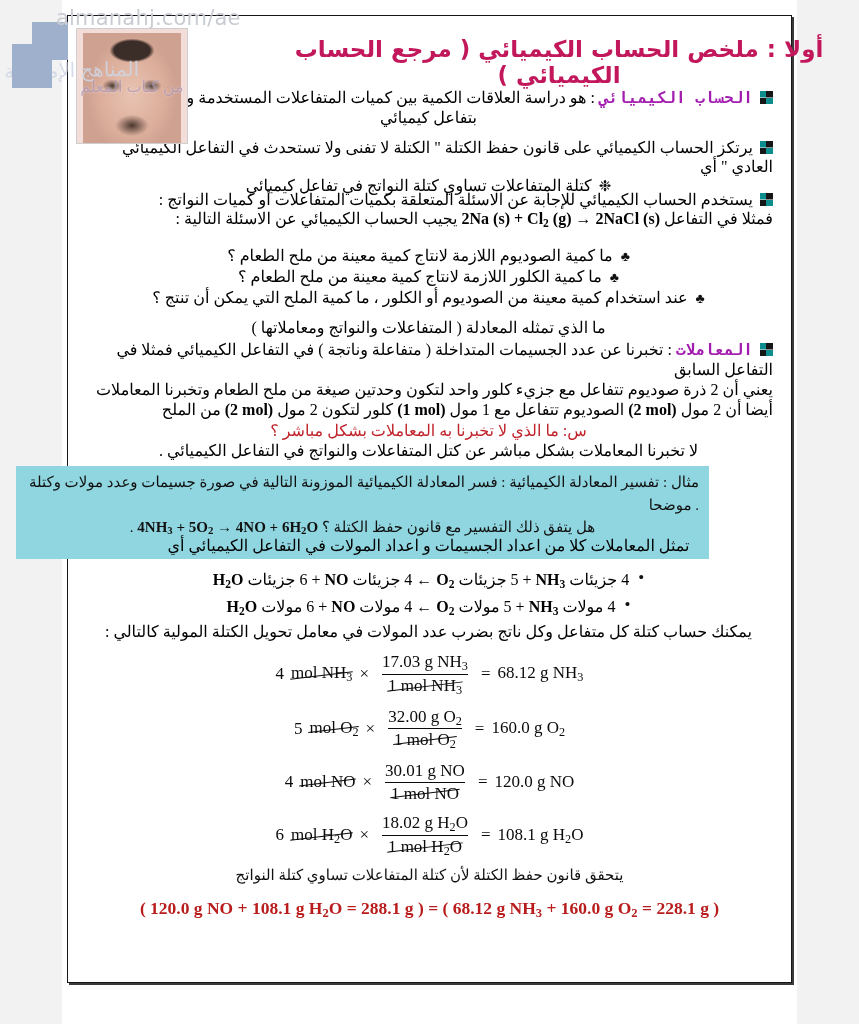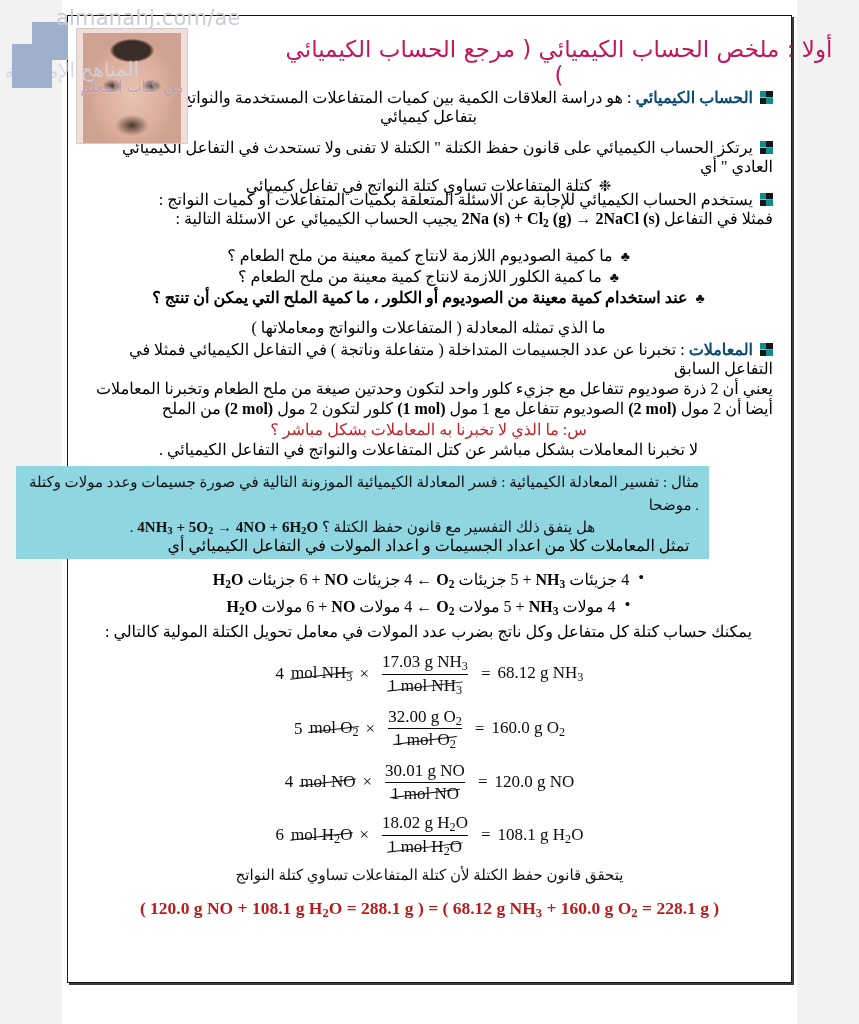--- a/index.html
+++ b/index.html
@@ -114,21 +114,21 @@
 
   
   #doc-title {
     position: absolute;
     right: 20px;
     top: 36px;
     width: 560px;
     text-align: center;
     font-family: "DejaVu Sans", "Liberation Sans", sans-serif;
     font-size: 23px;
-    font-weight: normal;
+    font-weight: bold;
     color: #c2185b;
     direction: rtl;
     letter-spacing: 0px;
     z-index: 3;
   }
 
   .blk { position: absolute; direction: rtl; }
   .sq-icon {
     display: inline-block;
     width: 13px; height: 13px;
@@ -138,21 +138,21 @@
       linear-gradient(to right, #0d8d8d 50%, #161616 50%),
       linear-gradient(to right, #161616 50%, #0d8d8d 50%);
     background-size: 100% 50%;
     background-position: 0 0, 0 100%;
     background-repeat: no-repeat;
   }
   .club-icon { display:inline-block; margin-left:8px; font-size: 14px; color:#111; }
   .star-icon { display:inline-block; margin-left:7px; font-size: 15px; color:#111; }
   .dot-icon  { display:inline-block; margin-left:9px; font-size: 17px; color:#111; vertical-align: 2px;}
 
-  .term-teal { color: #0c4a6e; font-weight: bold; }
+  .term-teal { color: #a21caf; font-weight: bold; font-family: Liberation Mono, monospace; }
   .red-line  { color: #c0232b; }
   .chem { font-family: "Liberation Serif", serif; font-weight: bold; direction: ltr; unicode-bidi: isolate; }
 
   
   #example-box {
     position: absolute;
     left: 16px;
     top: 466px;
     width: 693px;
     background: #8fd6e0;
@@ -267,21 +267,21 @@
     <span class="sq-icon"></span><span>يستخدم الحساب الكيميائي للإجابة عن الاسئلة المتعلقة بكميات المتفاعلات أو كميات النواتج :</span>
   </div>
   <div style="text-align:right; margin-top:0;">
     <span>فمثلا في التفاعل </span><span class="chem">2Na (s) + Cl<sub>2</sub> (g) → 2NaCl (s)</span><span> يجيب الحساب الكيميائي عن الاسئلة التالية :</span>
   </div>
 </div>
 
 <div class="blk" style="left:84px; right:86px; top:246px; text-align:center;">
   <div><span class="club-icon">♣</span><span>ما كمية الصوديوم اللازمة لانتاج كمية معينة من ملح الطعام ؟</span></div>
   <div style="margin-top:2px;"><span class="club-icon">♣</span><span>ما كمية الكلور اللازمة لانتاج كمية معينة من ملح الطعام ؟</span></div>
-  <div style="margin-top:2px;font-weight:bold;"><span class="club-icon">♣</span><span>عند استخدام كمية معينة من الصوديوم أو الكلور ، ما كمية الملح التي يمكن أن تنتج ؟</span></div>
+  <div style="margin-top:2px;"><span class="club-icon">♣</span><span>عند استخدام كمية معينة من الصوديوم أو الكلور ، ما كمية الملح التي يمكن أن تنتج ؟</span></div>
 </div>
 
 <div class="blk" style="left:84px; right:86px; top:318px; text-align:center;">ما الذي تمثله المعادلة ( المتفاعلات والنواتج ومعاملاتها )</div>
 
 <div class="blk" style="left:84px; right:86px; top:340px;">
   <div style="text-align:right;">
     <span class="sq-icon"></span><span class="term-teal">المعاملات</span><span> : تخبرنا عن عدد الجسيمات المتداخلة ( متفاعلة وناتجة ) في التفاعل الكيميائي فمثلا في التفاعل السابق</span>
   </div>
   <div style="text-align:right; margin-top:1px;">يعني أن 2 ذرة صوديوم تتفاعل مع جزيء كلور واحد لتكون وحدتين صيغة من ملح الطعام وتخبرنا المعاملات</div>
   <div style="text-align:right; margin-top:1px;">

